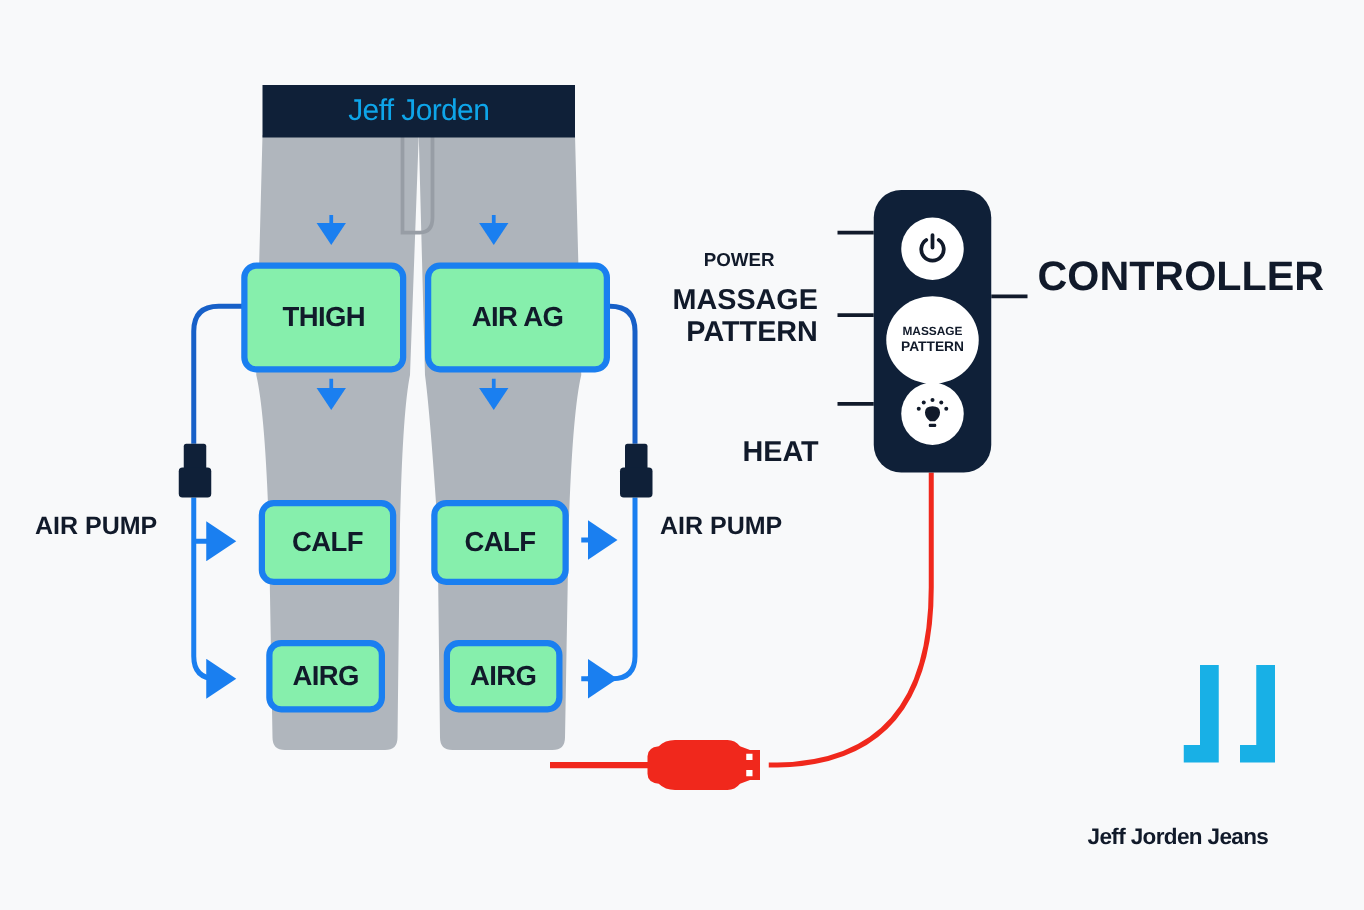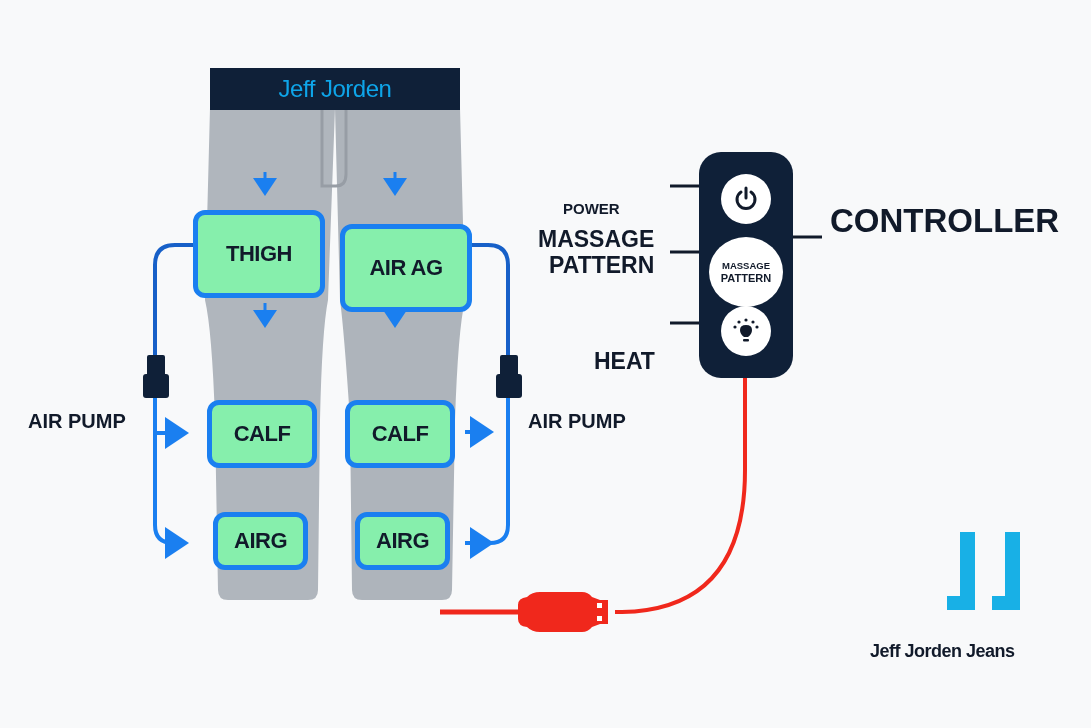--- a/index.html
+++ b/index.html
@@ -66,21 +66,21 @@
     <rect x="597" y="616" width="5" height="5" fill="#fff"></rect>
   </g>
 </svg>
 
 <div class="waist">Jeff Jorden</div>
 
 <div class="zone" style="left:193px;top:210px;width:132px;height:88px;">THIGH</div>
 <div class="zone" style="left:207px;top:400px;width:110px;height:68px;">CALF</div>
 <div class="zone" style="left:213px;top:512px;width:95px;height:58px;">AIRG</div>
 
-<div class="zone" style="left:340px;top:224px;width:132px;height:88px;">AIR AG</div>
+<div class="zone" style="left:340px;top:210px;width:148px;height:88px;">AIR AG</div>
 <div class="zone" style="left:345px;top:400px;width:110px;height:68px;">CALF</div>
 <div class="zone" style="left:355px;top:512px;width:95px;height:58px;">AIRG</div>
 
 <div class="lbl" style="left:28px;top:410px;font-size:20px;">AIR PUMP</div>
 <div class="lbl" style="left:528px;top:410px;font-size:20px;">AIR PUMP</div>
 
 <div class="lbl" style="left:563px;top:172px;font-size:15px;margin-top:28px;">POWER</div>
 <div class="lbl" style="left:538px;top:226px;font-size:23px;text-align:right;line-height:26px;">
   <div>MASSAGE</div>
   <div>PATTERN</div>
@@ -111,13 +111,13 @@
       <path d="M9,14 Q9,9 15,9 Q21,9 21,14 Q21,18 17,21 L13,21 Q9,18 9,14 Z" fill="#111a2a"></path>
       <rect x="12" y="23" width="6" height="2.5" rx="1" fill="#111a2a"></rect>
     </svg>
   </div>
 </div>
 
 <svg class="logo-mark" width="90" height="85" viewBox="0 0 90 85">
   <path d="M15,2 L30,2 L30,80 L2,80 L2,66 L15,66 Z" fill="#18b0e6"></path>
   <path d="M60,2 L75,2 L75,80 L47,80 L47,66 L60,66 Z" fill="#18b0e6"></path>
 </svg>
-<div class="lbl" style="left:870px;top:641px;font-size:18px;letter-spacing:-0.5px;">Jeff Jorden Jeans</div>
+<div class="lbl" style="left:870px;top:659px;font-size:18px;letter-spacing:-0.5px;">Jeff Jorden Jeans</div>
 
 </body></html>

